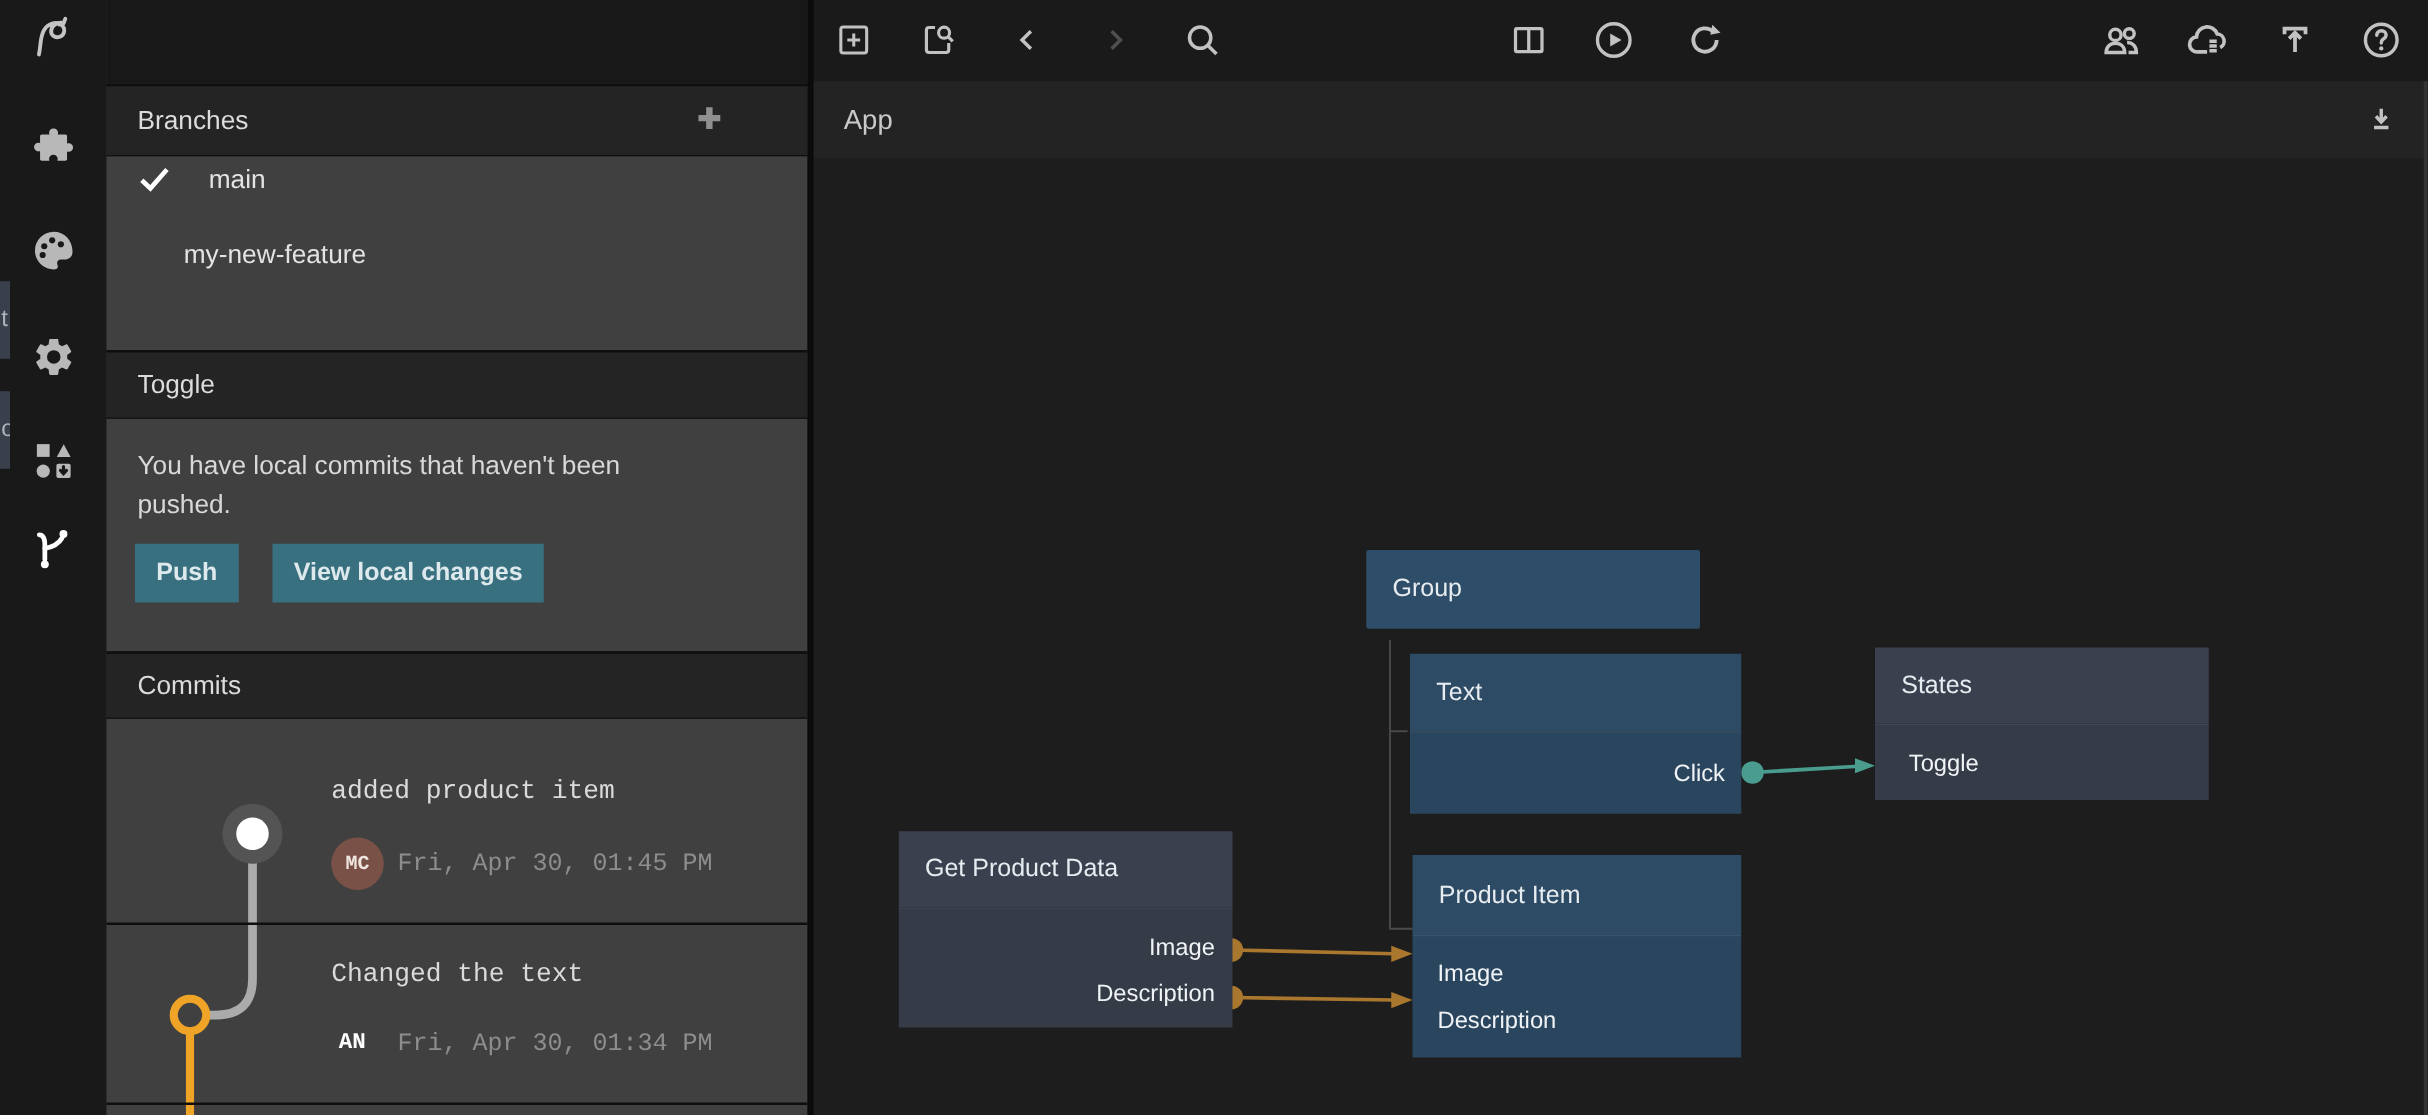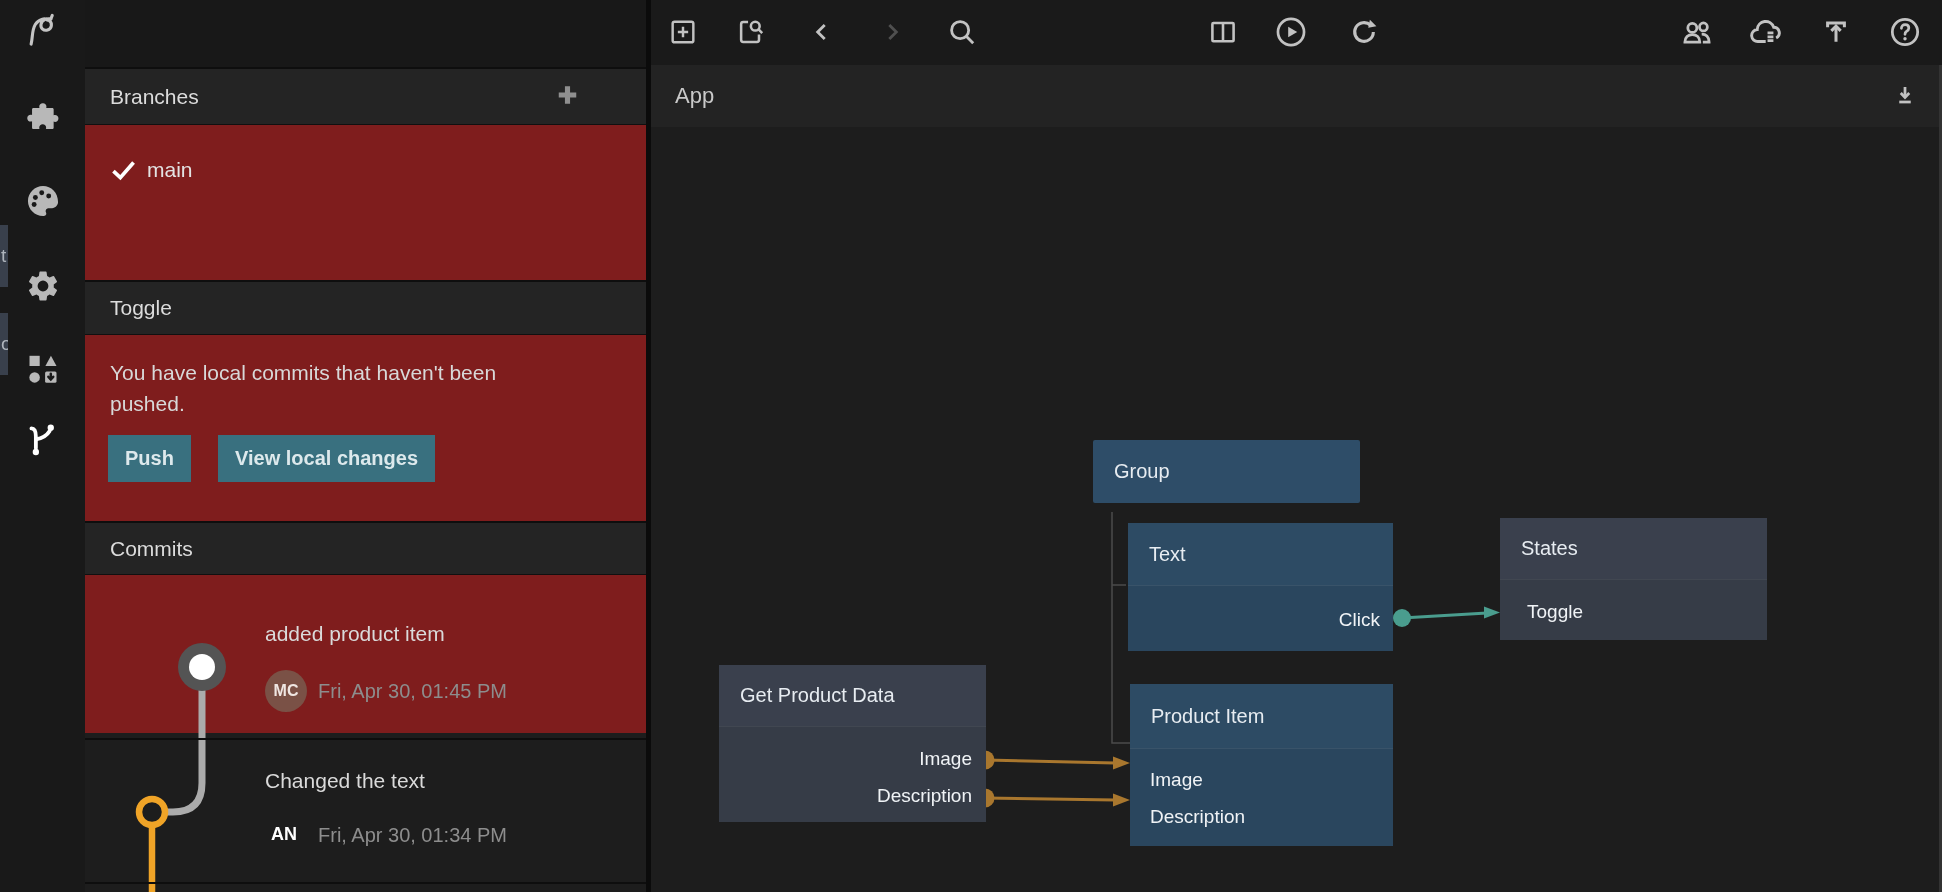--- a/index.html
+++ b/index.html
@@ -6,46 +6,46 @@
   html,body { width:1942px; height:892px; background:#1d1d1d; overflow:hidden;
               font-family:"Liberation Sans", sans-serif; }
 
   
   #rail { position:absolute; left:0; top:0; width:85px; height:892px; background:#191919; z-index:5; }
   .rail-btn { position:absolute; left:50%; transform:translate(-50%,-50%); cursor:pointer; }
   .edge-frag { position:absolute; left:0; width:8px; height:62px; background:#39404c; overflow:hidden;
                color:#aeb4bc; font-size:19px; line-height:62px; padding-left:1px; z-index:6; }
 
   
-  #panel { position:absolute; left:85px; top:0; width:561px; height:733px; background:#7f1d1d; }
+  #panel { position:absolute; left:85px; top:0; width:561px; height:892px; background:#404040; }
   #panel-top { position:absolute; left:0; top:0; width:100%; height:67px; background:#181818; }
   .sec-header { position:absolute; left:0; width:100%; background:#242424;
                 border-top:2px solid #0e0e0e; border-bottom:1px solid #101010;
                 display:flex; align-items:center; padding-left:25px; }
   .sec-title { font-size:21px; color:#dcdcdc; }
   #branches-header { top:67px; height:58px; }
   #branches-add { position:absolute; right:68px; top:50%; transform:translateY(-50%); cursor:pointer; }
   #branches-body { position:absolute; top:125px; left:0; width:100%; height:152px; }
-  .branch-row { height:50px; display:flex; align-items:flex-end; padding-left:25px; cursor:pointer; }
+  .branch-row { height:50px; display:flex; align-items:flex-start; padding-left:25px; cursor:pointer;gap:20px; }
   .branch-row .check { width:37px; display:inline-flex; }
   .branch-label { font-size:21px; color:#e3e3e3; }
   #branch-row-main { margin-top:7px; }
   #branch-row-feature { margin-top:10px; padding-left:62px; }
 
   #status-header { top:280px; height:55px; }
   #status-body { position:absolute; top:335px; left:0; width:100%; height:183px; }
   #status-msg { position:absolute; left:25px; top:22px; width:410px; font-size:21px; line-height:31px; color:#d8d8d8; }
   .teal-btn { position:absolute; top:100px; height:47px; background:#39707f; border:none; color:#dde9ec;
               font-family:"Liberation Sans", sans-serif; font-weight:bold; font-size:20px;
               padding:0 17px; cursor:pointer; }
   #push-btn { left:23px; }
   #view-changes-btn { left:133px; }
 
   #commits-header { top:521px; height:54px; }
-  #commits-body { position:absolute; top:575px; left:0; width:100%; height:317px; overflow:hidden; }
+  #commits-body { position:absolute; top:575px; left:0; width:100%; height:317px; overflow:hidden;font-family:Liberation Mono, monospace; }
   #commit-divider-1 { position:absolute; left:0; top:163px; width:100%; height:0; border-top:2px solid #0e0e0e; }
   #commit-divider-2 { position:absolute; left:0; top:307px; width:100%; height:0; border-top:2px solid #0e0e0e; }
   .commit-title { position:absolute; left:180px; font-size:21px; color:#dadada; }
   .commit-date { position:absolute; left:233px; font-size:20px; color:#8d8d8d; }
   #commit-avatar-1 { position:absolute; left:180px; top:95px; width:42px; height:42px; border-radius:50%;
                      background:#7a5146; color:#efe6e2; font-size:16px; font-weight:bold;
                      display:flex; align-items:center; justify-content:center; }
   #commit-initials-2 { position:absolute; left:186px; top:249px; font-size:18px; font-weight:bold; color:#ffffff; }
 
   #panel-seam { position:absolute; left:646px; top:0; width:5px; height:892px; background:#0b0b0b; }
@@ -152,20 +152,23 @@
   </div>
   <div id="branches-body">
     <div class="branch-row" id="branch-row-main">
       <span class="check">
         <svg width="27" height="23" viewBox="0 0 18 16" fill="none">
           <polyline points="2,8.5 6.8,13 16,2.5" stroke="#ffffff" stroke-width="2.6"></polyline>
         </svg>
       </span>
       <span class="branch-label">main</span>
     </div>
+    <div class="branch-row" id="branch-row-feature">
+      <span class="branch-label">my-new-feature</span>
+    </div>
   </div>
 
   <div class="sec-header" id="status-header">
     <span class="sec-title">Toggle</span>
   </div>
   <div id="status-body">
     <div id="status-msg">You have local commits that haven't been pushed.</div>
     <button class="teal-btn" id="push-btn">Push</button>
     <button class="teal-btn" id="view-changes-btn">View local changes</button>
   </div>

